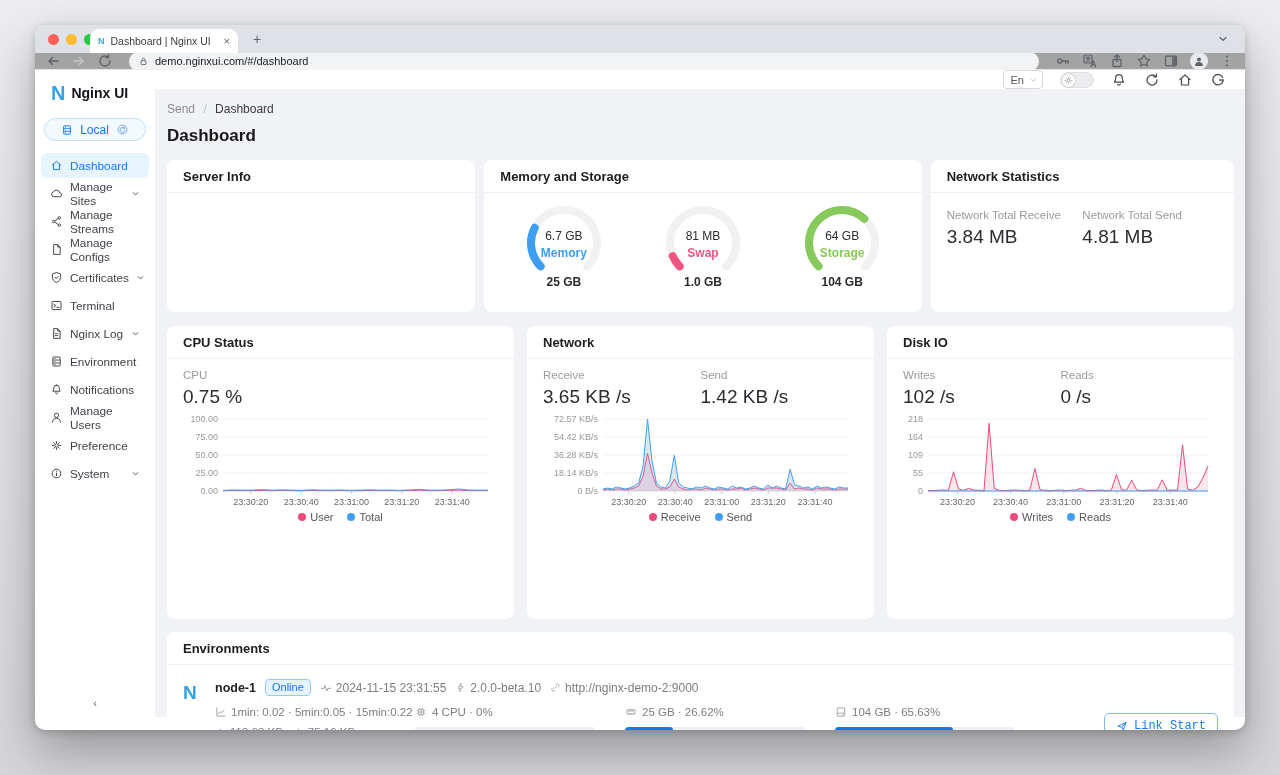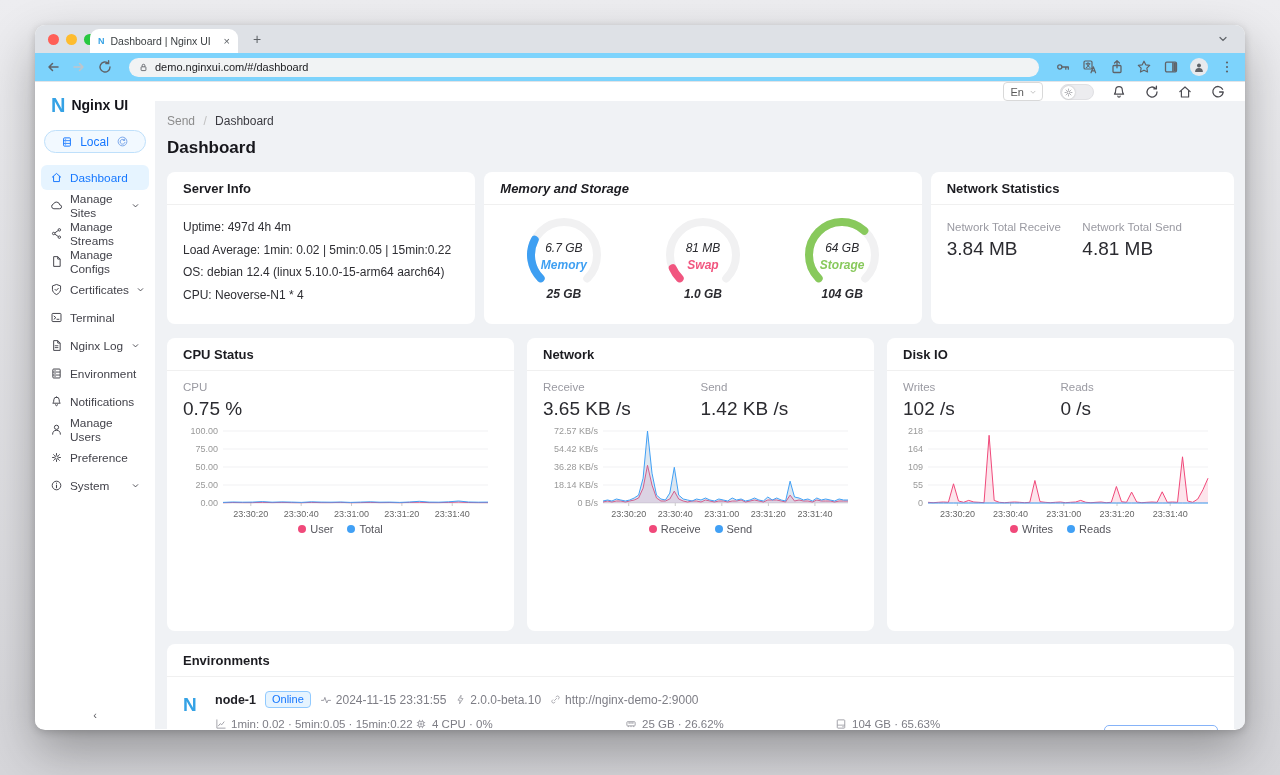--- a/index.html
+++ b/index.html
@@ -16,21 +16,21 @@
   .t-red{background:#ff5f57} .t-yellow{background:#febc2e} .t-green{background:#28c840}
   .tab { position:absolute; left:55px; bottom:0; width:148px; height:24px; background:#fff;
          border-radius:9px 9px 0 0; display:flex; align-items:center; padding:0 8px; gap:6px; }
   .tab-fav { font-size:9px; font-weight:700; color:#35a2e5; }
   .tab-title { font-size:10.5px; color:#3c4043; white-space:nowrap; overflow:hidden; flex:1; }
   .tab-close { font-size:11px; color:#5f6368; }
   .newtab { position:absolute; left:212px; bottom:3px; width:20px; height:20px; text-align:center;
             line-height:19px; font-size:14px; color:#5f6368; border-radius:50%; }
   .tabstrip-chev { position:absolute; right:16px; top:8px; color:#5f6368; }
 
-  .toolbar { height:29px; background:#7dd3fc; border-bottom:1px solid #e2e4e8; display:flex; align-items:center; padding:0 10px; gap:10px; }
+  .toolbar { height:17px; background:#a3a3a3; border-bottom:1px solid #e2e4e8; display:flex; align-items:center; padding:0 10px; gap:10px; }
   .nav-ic { width:16px; height:16px; flex:0 0 auto; }
   .urlbar { flex:1; height:19px; background:#f1f3f4; border-radius:10px; display:flex; align-items:center; padding:0 9px; gap:6px; margin:0 6px; }
   .url-text { font-size:11px; color:#202124; }
   .tb-right { display:flex; align-items:center; gap:11px; }
   .avatar-wrap { width:18px; height:18px; border-radius:50%; background:#e8eaed; display:flex; align-items:center; justify-content:center; }
 
   
   .app { display:flex; height:647px; }
   .sidebar { width:120px; background:#fff; position:relative; flex:0 0 auto; }
   .brand { display:flex; align-items:center; gap:6px; padding:13px 0 6px 16px; }
@@ -56,21 +56,21 @@
   .hdr-ic { width:16px; height:16px; }
 
   .content { flex:1; padding:8px 12px 12px; }
   .breadcrumb { font-size:12px; margin:5px 0 10px; }
   .bc-home { color:#8c8c8c; } .bc-sep { color:#bfbfbf; margin:0 5px; } .bc-cur { color:#3a3a40; }
   .page-title { font-size:17px; font-weight:700; color:#17171c; margin-bottom:14px; }
 
   .card { background:#fff; border-radius:8px; overflow:hidden; }
   .card-head { padding:9px 16px 8px; border-bottom:1px solid #f0f0f0; font-size:13px; font-weight:700; color:#1c1c21; }
   .row1 { display:flex; gap:9px; height:152px; }
-  .c-server { flex:308 1 0; } .c-memstor { flex:437 1 0;font-style:italic; } .c-netstat { flex:303 1 0; }
+  .c-server { flex:308 1 0; } .c-memstor { flex:437 1 0; } .c-netstat { flex:303 1 0; }
   .row2 { display:flex; gap:13px; height:293px; margin-top:14px; }
   .row2 .card { flex:1 1 0; }
   .env-card { margin-top:13px; }
 
   .si-body { padding:15px 16px 0; }
   .si-line { font-size:12px; color:#2e2e33; margin-bottom:8.5px; }
 
   .gauges { display:flex; justify-content:space-around; padding:8px 10px 0; }
   .gauge { width:84px; height:100px; position:relative; text-align:center; }
   .gauge svg { position:absolute; left:0; top:0; }
@@ -348,26 +348,20 @@
         <div class="breadcrumb">
           <span class="bc-home">Send</span>
           <span class="bc-sep">/</span>
           <span class="bc-cur">Dashboard</span>
         </div>
         <div class="page-title">Dashboard</div>
 
         <div class="row1">
           <div class="card c-server">
             <div class="card-head">Server Info</div>
-            <div class="si-body">
-              <div class="si-line">Uptime: 497d 4h 4m</div>
-              <div class="si-line">Load Average: 1min: 0.02 | 5min:0.05 | 15min:0.22</div>
-              <div class="si-line">OS: debian 12.4 (linux 5.10.0-15-arm64 aarch64)</div>
-              <div class="si-line">CPU: Neoverse-N1 * 4</div>
-            </div>
           </div>
 
           <div class="card c-memstor">
             <div class="card-head">Memory and Storage</div>
             <div class="gauges">
               <div class="gauge">
                 <div>
                     <svg width="84" height="84" style="transform:rotate(135deg)">
     <circle cx="42" cy="42" r="33" fill="none" stroke="#f1f1f2" stroke-width="8" stroke-linecap="round" stroke-dasharray="155.50883635269477 207.34511513692635"></circle>
     <circle cx="42" cy="42" r="33" fill="none" stroke="#3e9ff2" stroke-width="8" stroke-linecap="round" stroke-dasharray="41.67636814252219 207.34511513692635"></circle>

